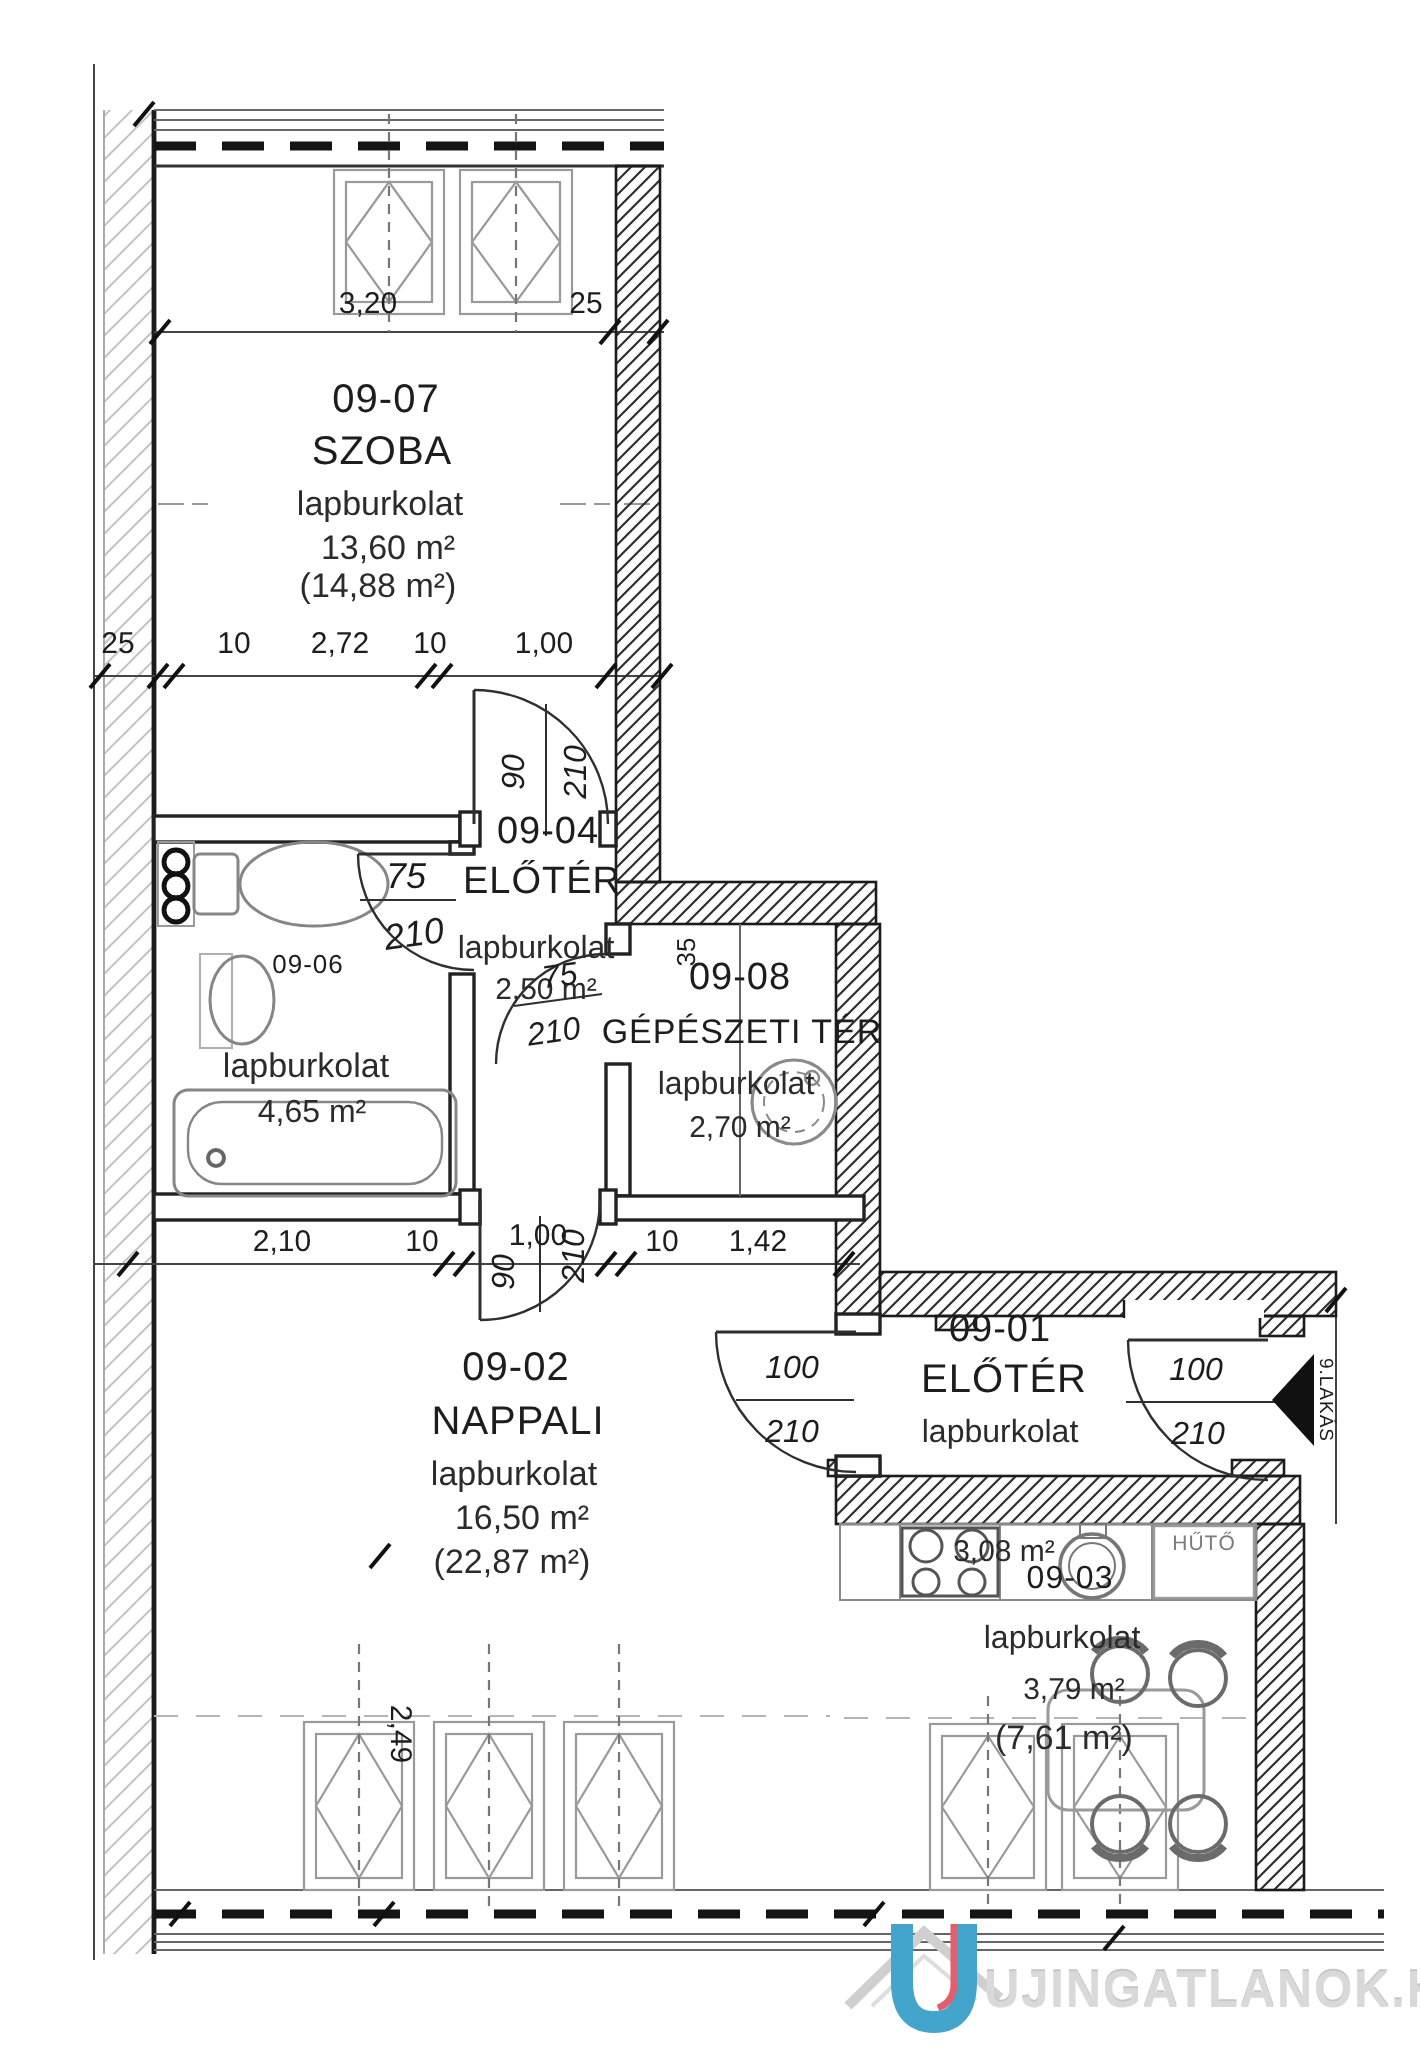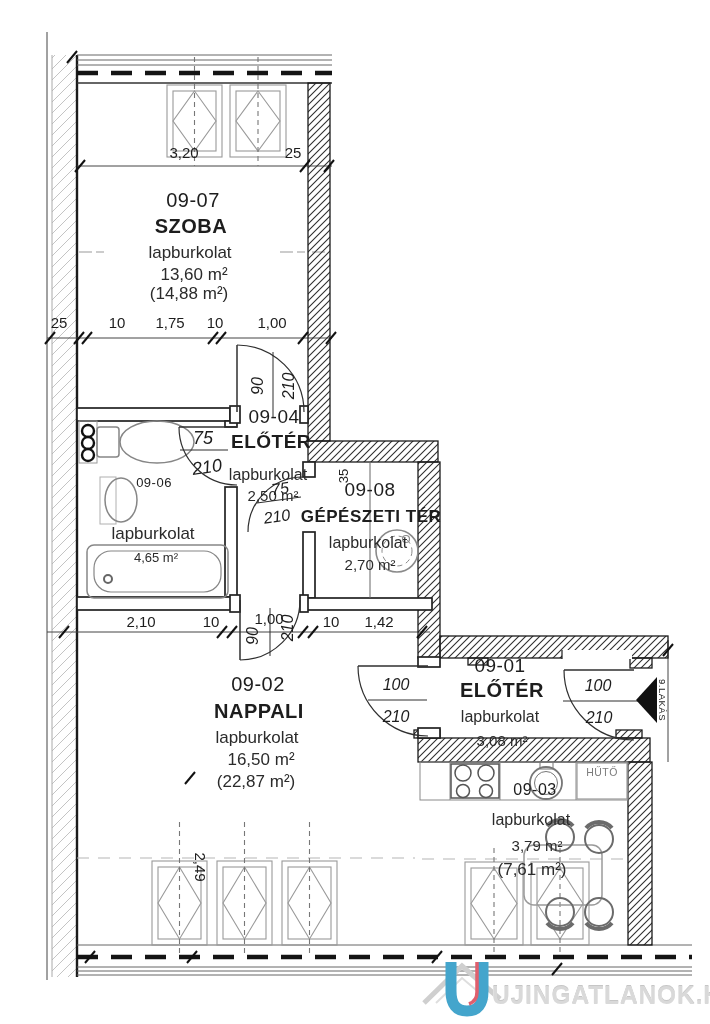--- a/index.html
+++ b/index.html
@@ -2,23 +2,23 @@
 <html><head>
 <meta charset="utf-8">
 <style>
   html,body{margin:0;padding:0;background:#ffffff;}
   #plan{position:relative;width:710px;height:1024px;background:#ffffff;overflow:hidden;
         font-family:"Liberation Sans",sans-serif;}
   #plan svg{position:absolute;left:0;top:0;}
   .lbl{position:absolute;transform:translate(-50%,-50%);white-space:nowrap;color:#1d1d1d;
        line-height:1;}
   .rid{font-weight:normal;font-size:20px;letter-spacing:.5px;}
-  .rname{font-weight:bold;font-size:20px;letter-spacing:.5px;}
+  .rname{font-weight:normal;font-size:20px;letter-spacing:.5px;}
   .sub{font-size:17px;color:#2b2b2b;}
-  .area{font-size:13px;color:#2b2b2b;}
+  .area{font-size:16px;color:#2b2b2b;}
   .dim{font-size:15px;color:#1d1d1d;}
   .ddim{font-size:16px;font-style:italic;color:#1d1d1d;}
   .rotm90{transform:translate(-50%,-50%) rotate(-90deg);}
   .rot90{transform:translate(-50%,-50%) rotate(90deg);}
   .rot8{transform:translate(-50%,-50%) rotate(-8deg);}
   .small{font-size:13px;}
   .tiny{font-size:10.5px;color:#7c7c7c;letter-spacing:.5px;text-align:center;}
   .flat{font-size:9.5px;color:#1d1d1d;letter-spacing:.5px;}
   .wm-text{position:absolute;left:492px;top:995px;transform:translateY(-50%) scaleX(.94);
        transform-origin:left center;font-weight:bold;font-size:26px;letter-spacing:1px;
@@ -270,21 +270,21 @@
   <div class="lbl rname" style="left:191px;top:226px">SZOBA</div>
   <div class="lbl sub" style="left:190px;top:252px">lapburkolat</div>
   <div class="lbl sub" style="left:194px;top:274px">13,60 m²</div>
   <div class="lbl sub" style="left:189px;top:293px">(14,88 m²)</div>
 
   <div class="lbl dim" style="left:184px;top:152px">3,20</div>
   <div class="lbl dim" style="left:293px;top:152px">25</div>
 
   <div class="lbl dim" style="left:59px;top:322px">25</div>
   <div class="lbl dim" style="left:117px;top:322px">10</div>
-  <div class="lbl dim" style="left:170px;top:322px">1,75</div>
+  <div class="lbl dim" style="left:170px;top:322px">2,72</div>
   <div class="lbl dim" style="left:215px;top:322px">10</div>
   <div class="lbl dim" style="left:272px;top:322px">1,00</div>
 
   <div class="lbl ddim rotm90" style="left:258px;top:386px">90</div>
   <div class="lbl ddim rotm90" style="left:289px;top:386px">210</div>
 
   <div class="lbl rid" style="left:274px;top:416px;font-size:19px">09-04</div>
   <div class="lbl rname" style="left:271px;top:441px;font-size:19px">ELŐTÉR</div>
   <div class="lbl sub" style="left:268px;top:475px;font-size:16px">lapburkolat</div>
   <div class="lbl area" style="left:273px;top:495px;font-size:15px">2,50 m²</div>
@@ -319,21 +319,21 @@
   <div class="lbl sub" style="left:257px;top:737px">lapburkolat</div>
   <div class="lbl sub" style="left:261px;top:759px">16,50 m²</div>
   <div class="lbl sub" style="left:256px;top:781px">(22,87 m²)</div>
 
   <div class="lbl ddim" style="left:396px;top:685px">100</div>
   <div class="lbl ddim" style="left:396px;top:717px">210</div>
 
   <div class="lbl rid" style="left:500px;top:665px;font-size:19px">09-01</div>
   <div class="lbl rname" style="left:502px;top:690px">ELŐTÉR</div>
   <div class="lbl sub" style="left:500px;top:717px;font-size:16px">lapburkolat</div>
-  <div class="lbl area" style="left:502px;top:740px;font-size:15px">3,08 m²</div>
+  <div class="lbl area" style="left:502px;top:776px;font-size:15px">3,08 m²</div>
 
   <div class="lbl ddim" style="left:598px;top:686px">100</div>
   <div class="lbl ddim" style="left:599px;top:718px">210</div>
   <div class="lbl flat rot90" style="left:662px;top:700px">9.LAKÁS</div>
 
   <div class="lbl rid" style="left:535px;top:790px;font-size:16px">09-03</div>
   <div class="lbl tiny" style="left:602px;top:772px">HŰTŐ</div>
   <div class="lbl sub" style="left:531px;top:820px;font-size:16px">lapburkolat</div>
   <div class="lbl area" style="left:537px;top:845px;font-size:15px">3,79 m²</div>
   <div class="lbl area" style="left:532px;top:869px;font-size:17px">(7,61 m²)</div>

